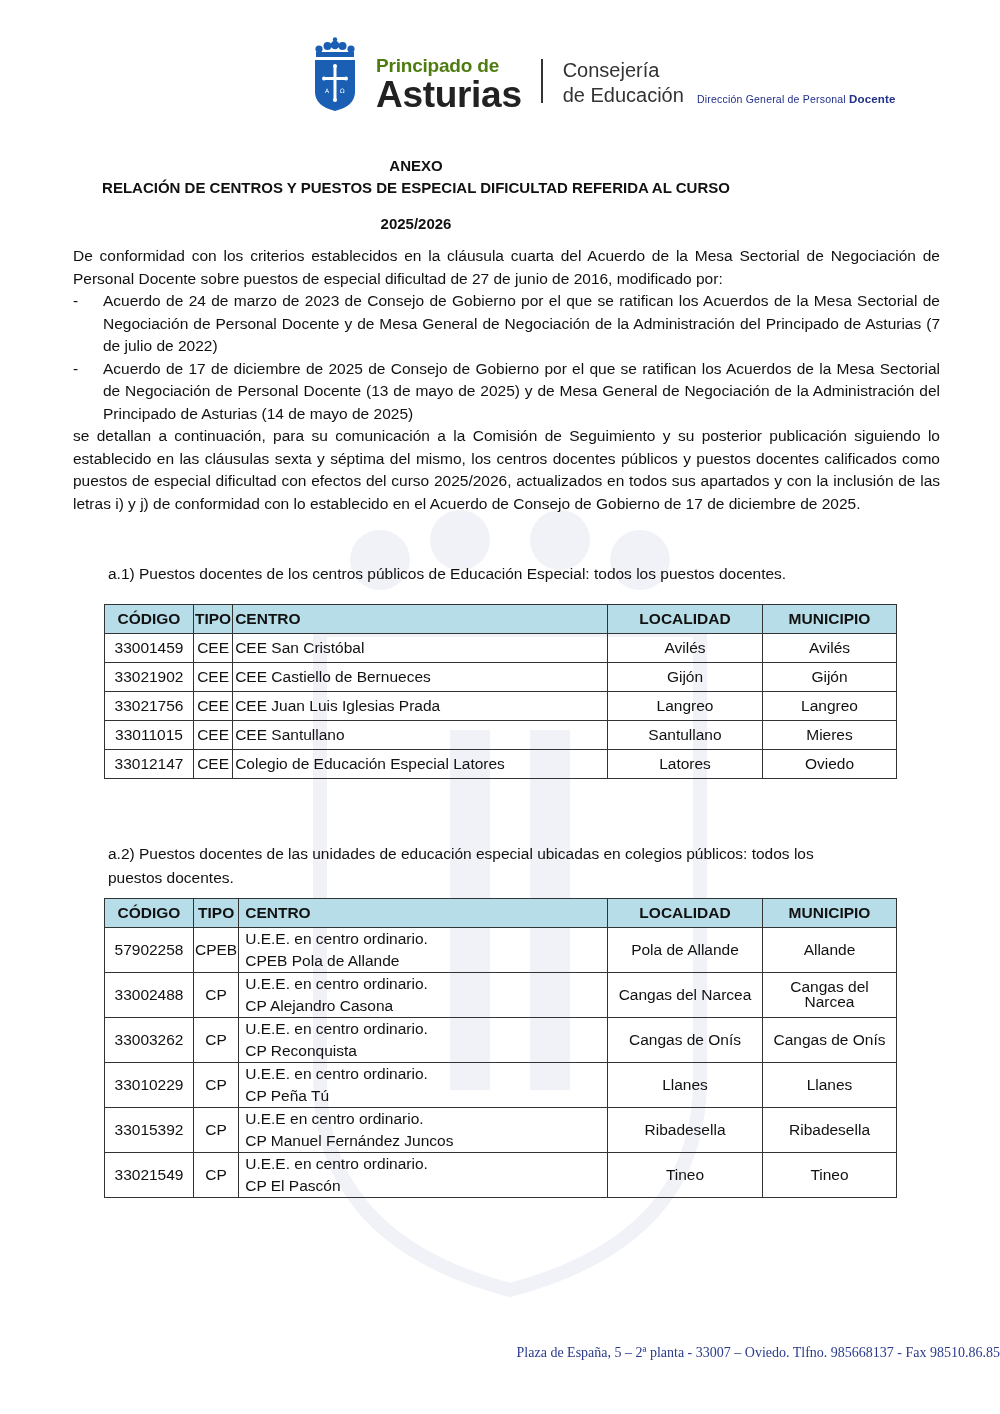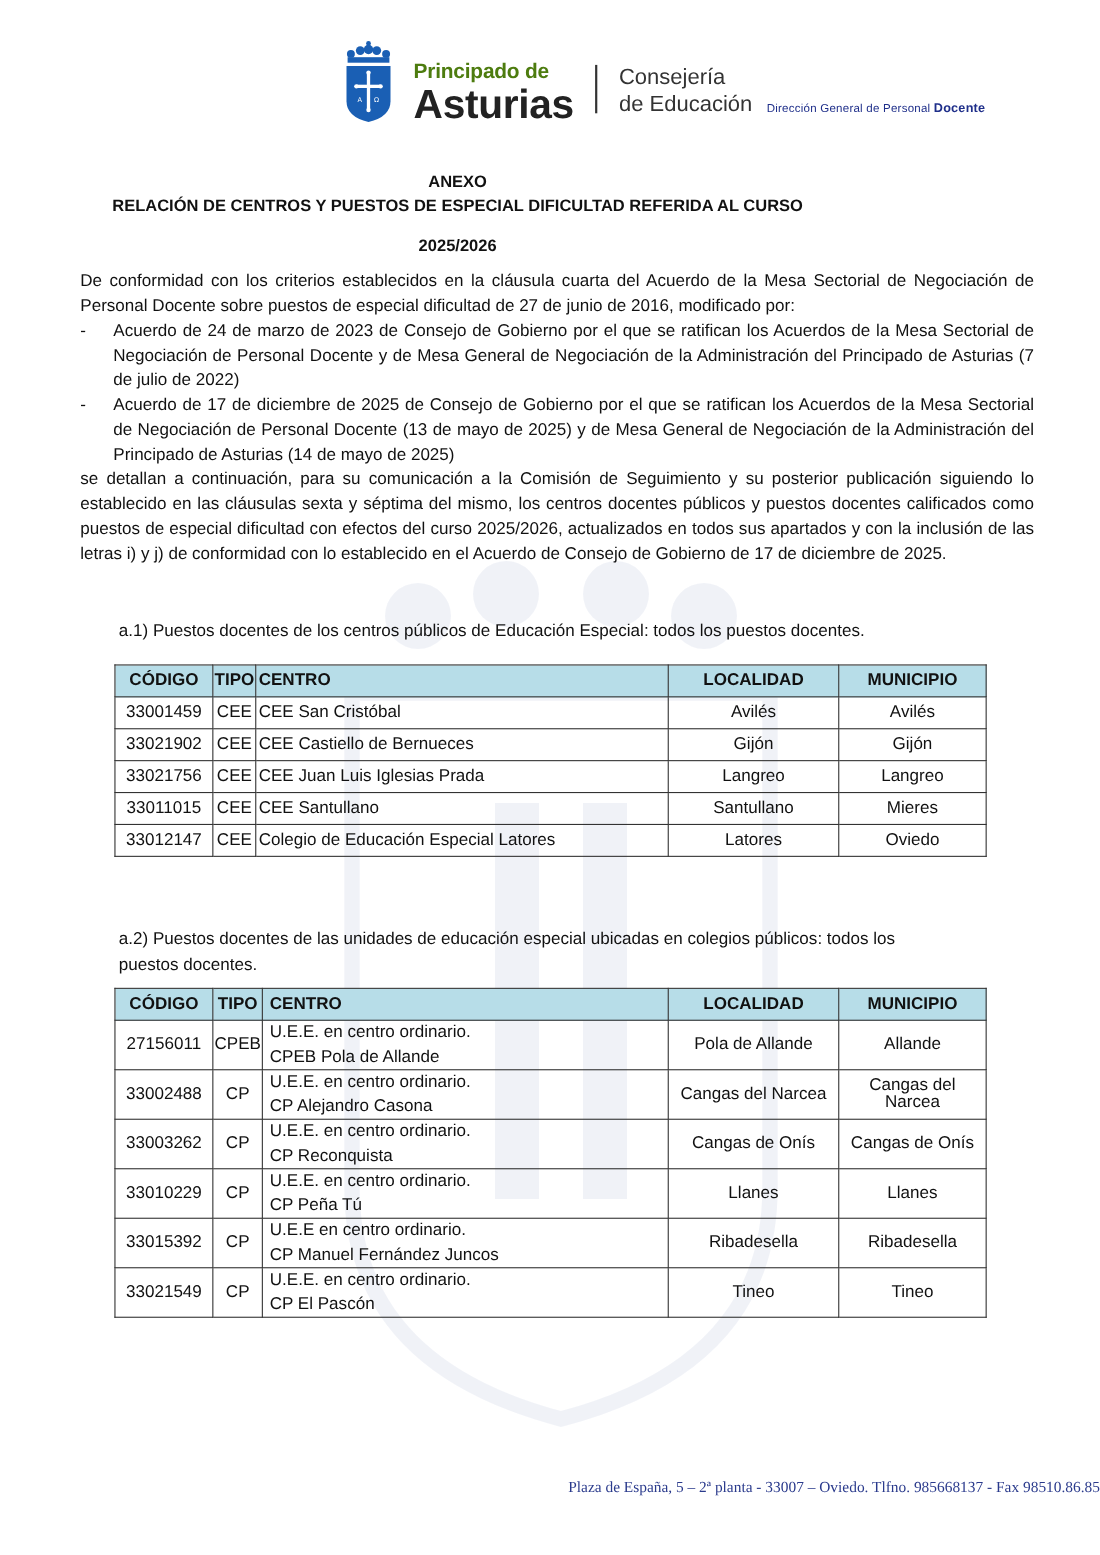--- a/index.html
+++ b/index.html
@@ -180,21 +180,21 @@
     <tr>
       <th class="c-cod">CÓDIGO</th>
       <th class="c-tipo">TIPO</th>
       <th class="c-centro">CENTRO</th>
       <th class="c-loc">LOCALIDAD</th>
       <th class="c-mun">MUNICIPIO</th>
     </tr>
   </thead>
   <tbody id="tbl2-body">
       <tr>
-        <td class="c-cod">27156011</td>
+        <td class="c-cod">57902258</td>
         <td class="c-tipo">CPEB</td>
         <td class="c-centro">
           <div>U.E.E. en centro ordinario.</div>
           <div>CPEB Pola de Allande</div>
         </td>
         <td class="c-loc">Pola de Allande</td>
         <td class="c-mun"><span class="" style="">Allande</span></td>
       </tr>
       <tr>
         <td class="c-cod">33002488</td>

